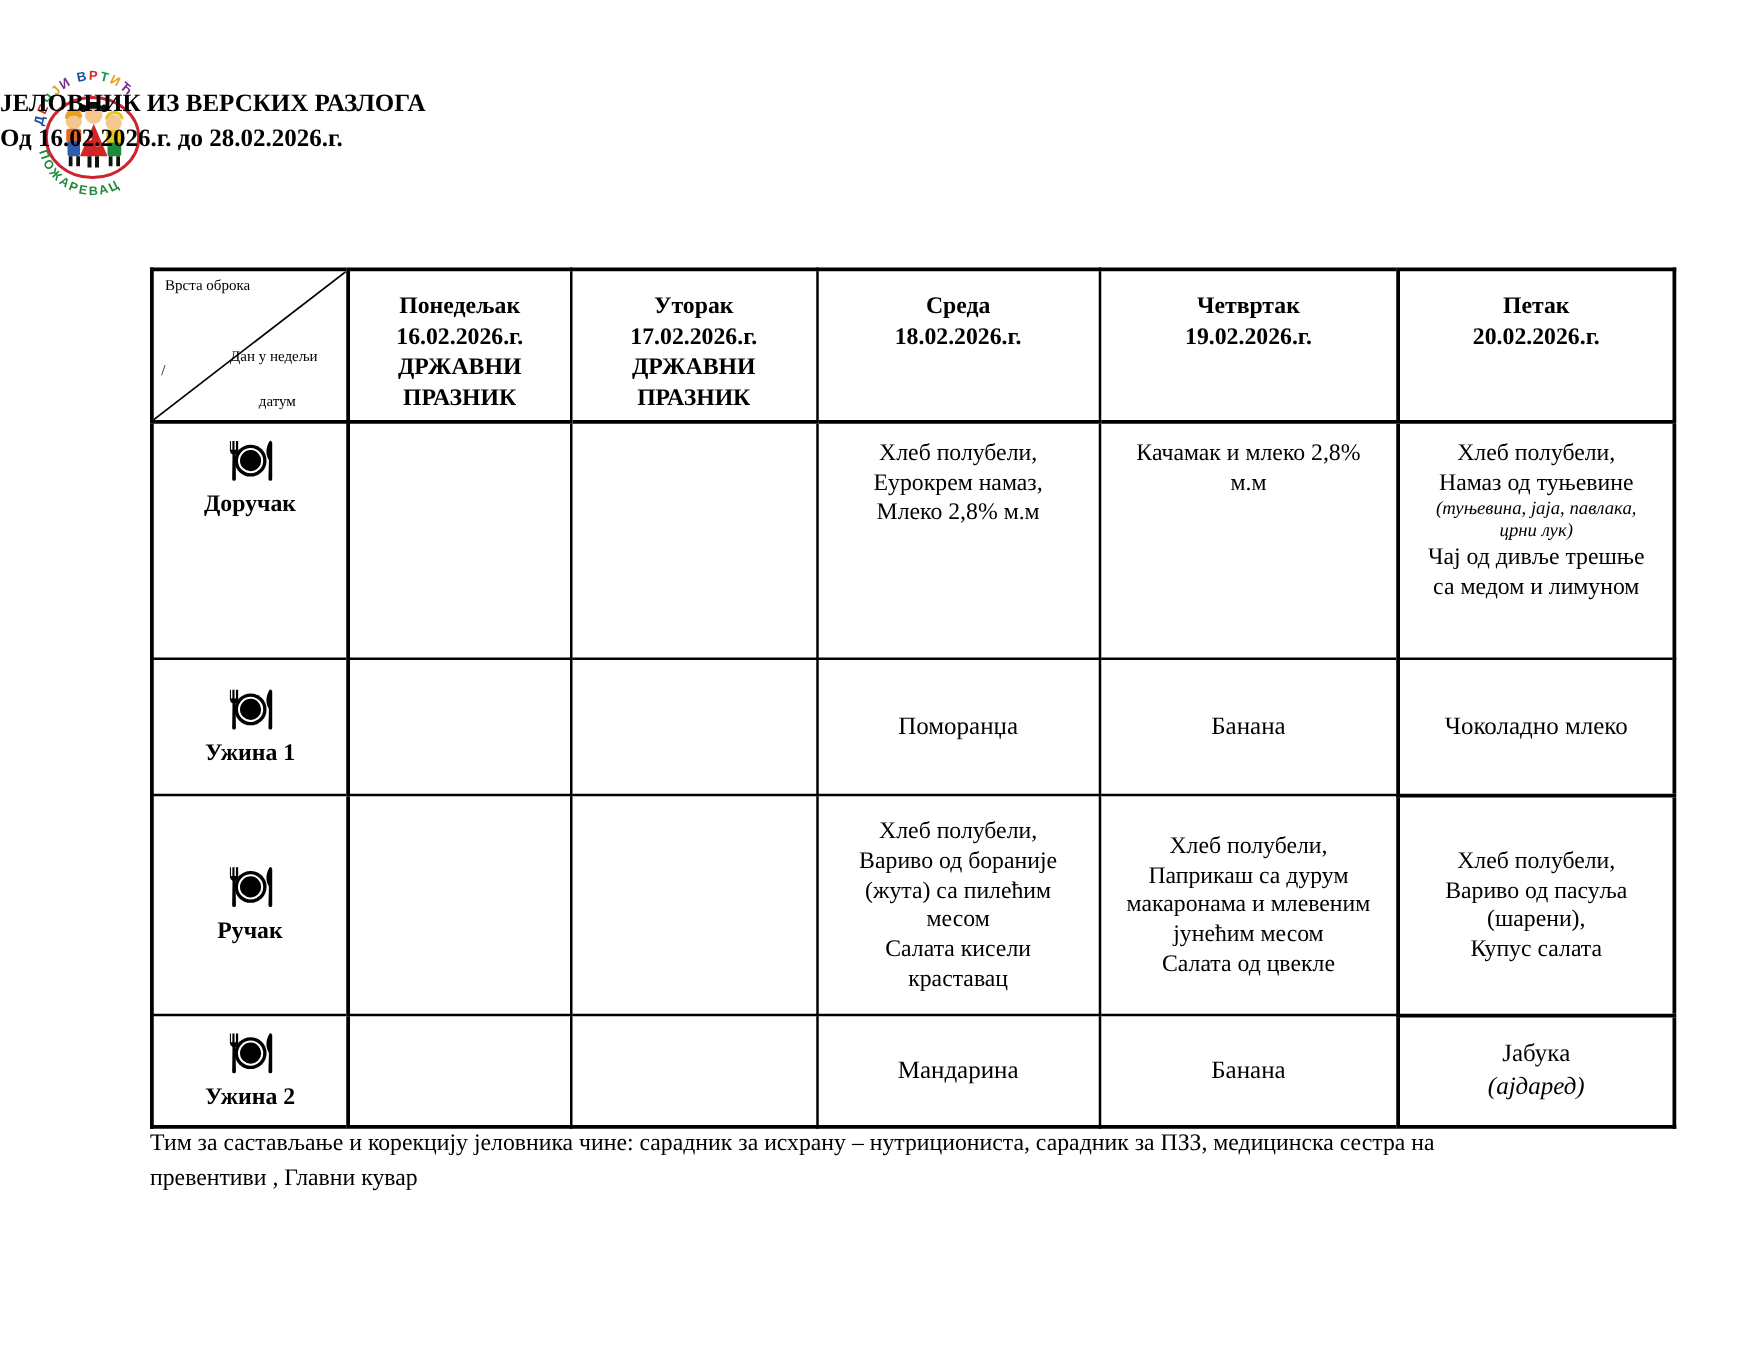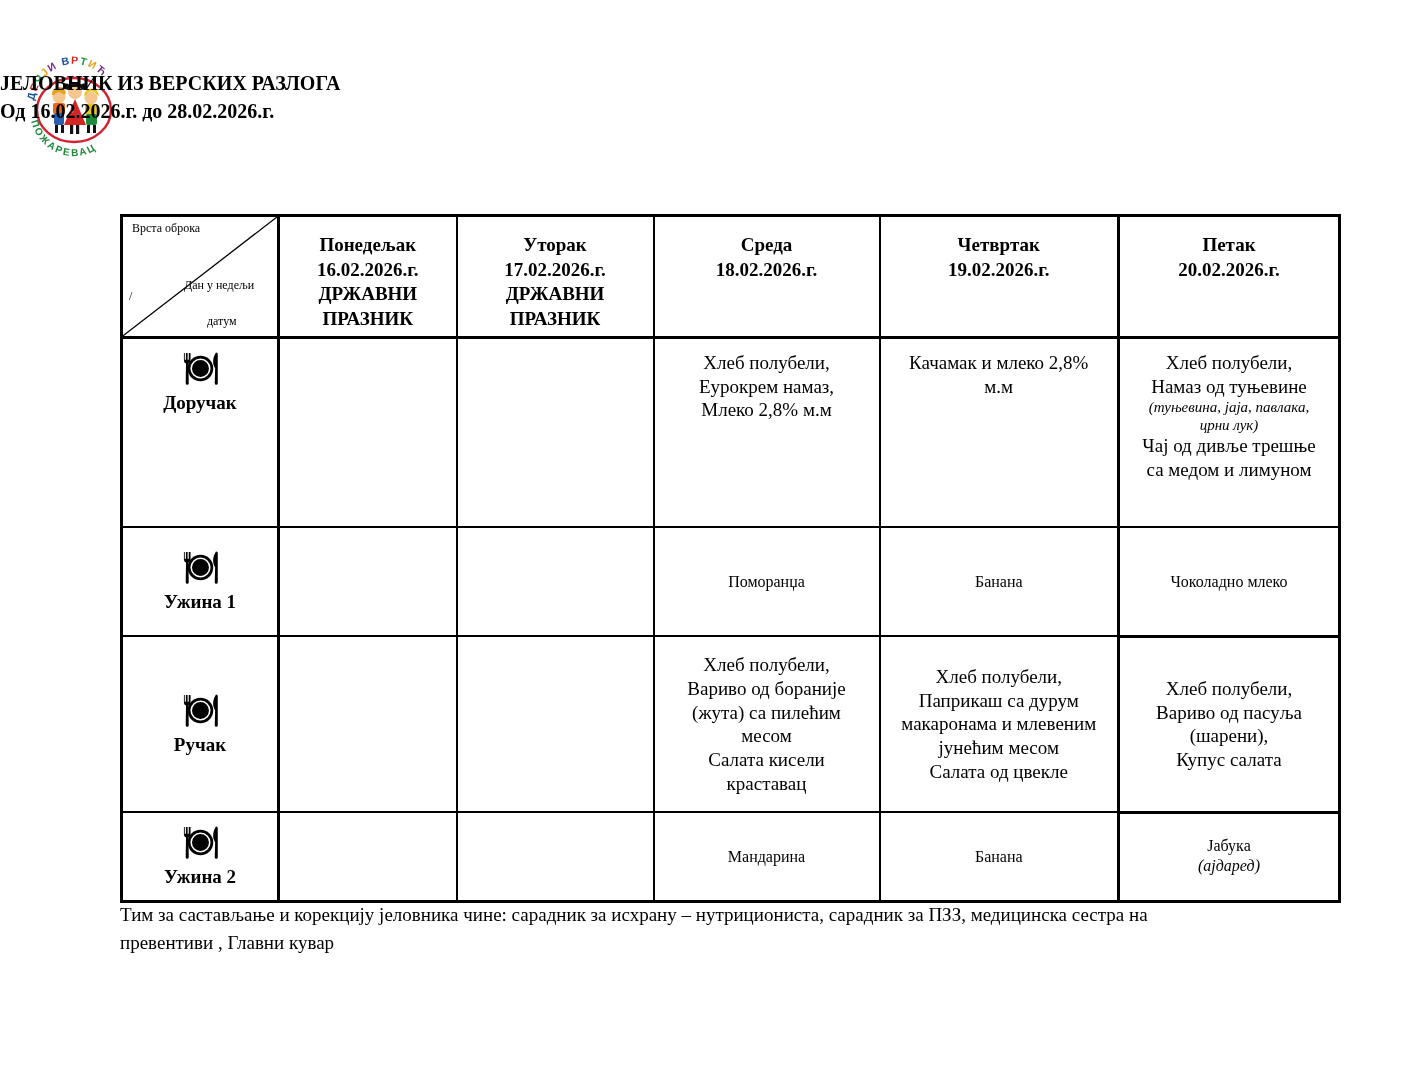--- a/index.html
+++ b/index.html
@@ -98,21 +98,21 @@
 
   
   .label-cell { font-weight: bold; }
   .meal-name { font-size: 19px; font-weight: bold; margin-top: 2px; }
   .plate-icon { display: inline-block; line-height: 0; }
 
   
   td .line { font-size: 19px; line-height: 1.25; }
   td .line.fine { font-size: 15px; font-style: italic; line-height: 1.2; }
   td .line.italic { font-size: 17px; font-style: italic; line-height: 1.3; }
-  tr.r1 td .line, tr.r3 td .line { font-size: 16px; }
+  tr.r1 td .line, tr.r3 td .line { font-size: 20px; }
 
   
   .footer-note {
     position: absolute;
     left: 120px;
     top: 901px;
     width: 1125px;
     font-size: 19px;
     line-height: 1.45;
     text-align: left;

